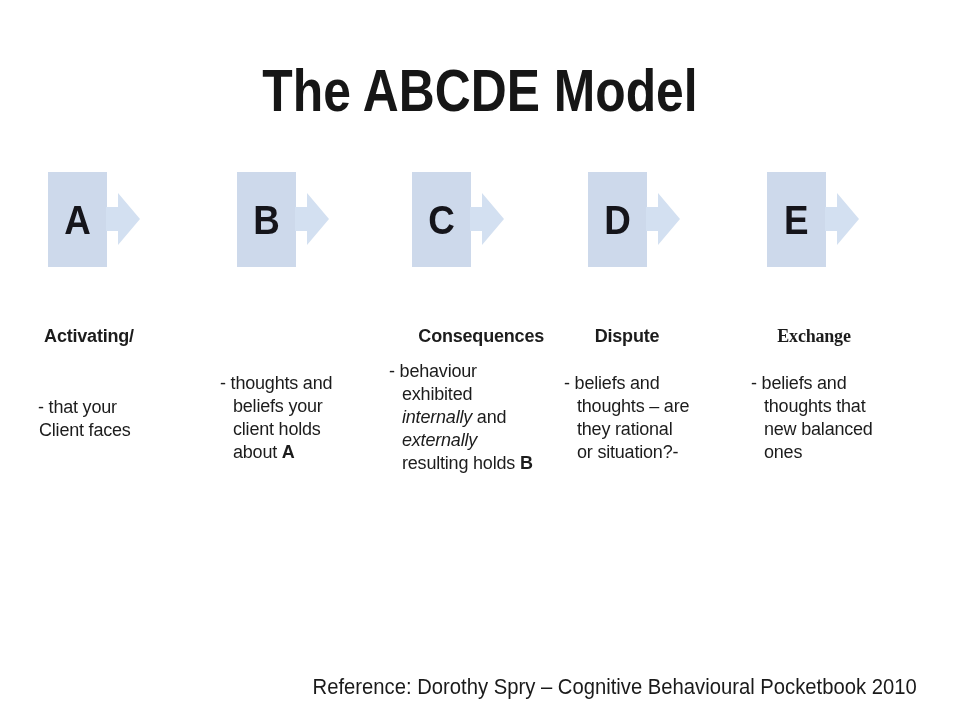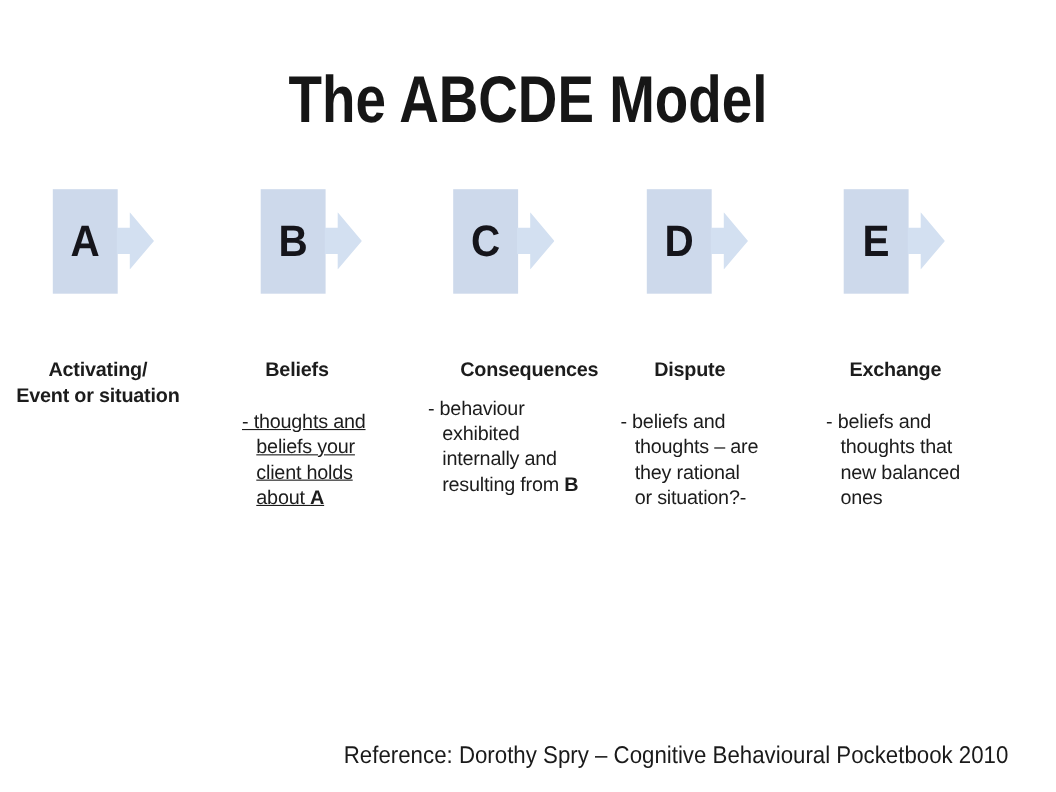--- a/index.html
+++ b/index.html
@@ -36,35 +36,35 @@
 
   .heading {
     position:absolute; width:170px; text-align:center;
     font-size:18px; font-weight:bold; line-height:23px; color:#1c1c1c;
     letter-spacing:-0.2px;
   }
   .c0 .heading { left:4px;   top:325px; }
   .c1 .heading { left:185px; top:325px; }
   .c2 .heading { left:374px; top:325px;text-align:right; }
   .c3 .heading { left:542px; top:325px; }
-  .c4 .heading { left:729px; top:325px; }
+  .c4 .heading { left:729px; top:325px;font-family:Liberation Serif, serif; }
 
   .body {
     position:absolute; font-size:18px; line-height:23px; color:#1c1c1c;
     letter-spacing:-0.2px; white-space:nowrap;
   }
   .c0 .body { left:38px;  top:396px; }
-  .c1 .body { left:220px; top:372px;text-decoration:underline; }
+  .c1 .body { left:220px; top:372px; }
   .c2 .body { left:389px; top:360px; }
   .c3 .body { left:564px; top:372px; }
   .c4 .body { left:751px; top:372px; }
   .line + .line { margin-left:13px; }
   .c0 .line + .line { margin-left:1px; }
   .b { font-weight:bold; }
-  .i { }
+  .i { font-style:italic; }
 
   
   #reference {
     position:absolute; right:43px; top:674px; font-size:22px; color:#1a1a1a;
     transform:scaleX(0.92); transform-origin:right center; white-space:nowrap;
   }
 </style>
 </head>
 <body>
 
@@ -73,34 +73,34 @@
 
   <div class="col c0">
     <div class="box">
       <span class="letter">A</span>
       <svg class="arrow" viewBox="0 0 34 52" aria-hidden="true">
           <path d="M0 14 H12 V0 L34 26 L12 52 V38 H0 Z"></path>
         </svg>
     </div>
     <div class="heading">
         <div class="hline">Activating/</div>
-        <div class="hline">Event or situation</div>
+      </div>
+    <div class="body">
+        <div class="line"><span>- that your</span></div>
+        <div class="line"><span>Client faces</span></div>
       </div>
   </div>
 
   <div class="col c1">
     <div class="box">
       <span class="letter">B</span>
       <svg class="arrow" viewBox="0 0 34 52" aria-hidden="true">
           <path d="M0 14 H12 V0 L34 26 L12 52 V38 H0 Z"></path>
         </svg>
     </div>
-    <div class="heading">
-        <div class="hline">Beliefs</div>
-      </div>
     <div class="body">
         <div class="line"><span>- thoughts and</span></div>
         <div class="line"><span>beliefs your</span></div>
         <div class="line"><span>client holds</span></div>
         <div class="line"><span>about </span><span class="b">A</span></div>
       </div>
   </div>
 
   <div class="col c2">
     <div class="box">
@@ -109,21 +109,22 @@
           <path d="M0 14 H12 V0 L34 26 L12 52 V38 H0 Z"></path>
         </svg>
     </div>
     <div class="heading">
         <div class="hline">Consequences</div>
       </div>
     <div class="body">
         <div class="line"><span>- behaviour</span></div>
         <div class="line"><span>exhibited</span></div>
         <div class="line"><span class="i">internally</span><span> and</span></div>
-        <div class="line"><span>resulting from </span><span class="b">B</span></div>
+        <div class="line"><span class="i">externally</span></div>
+        <div class="line"><span>resulting holds </span><span class="b">B</span></div>
       </div>
   </div>
 
   <div class="col c3">
     <div class="box">
       <span class="letter">D</span>
       <svg class="arrow" viewBox="0 0 34 52" aria-hidden="true">
           <path d="M0 14 H12 V0 L34 26 L12 52 V38 H0 Z"></path>
         </svg>
     </div>

